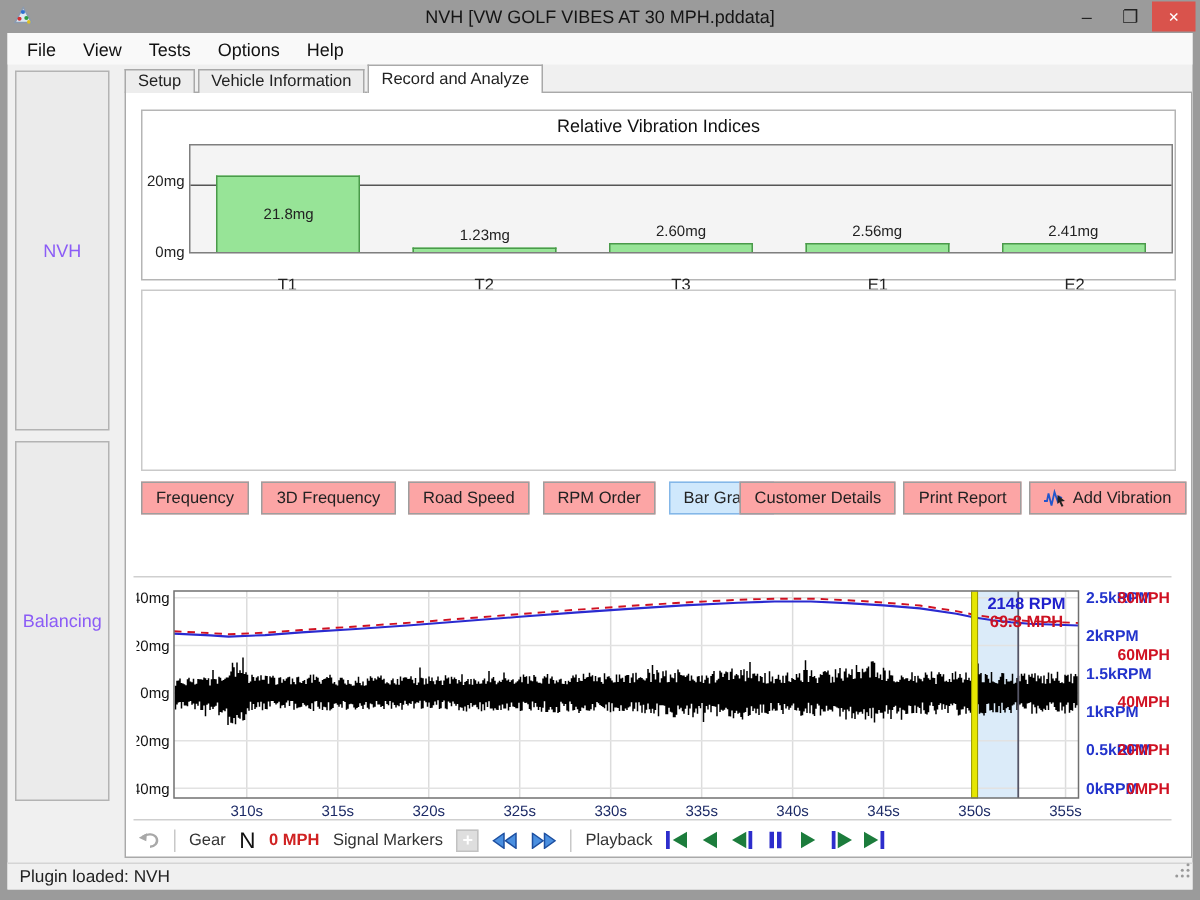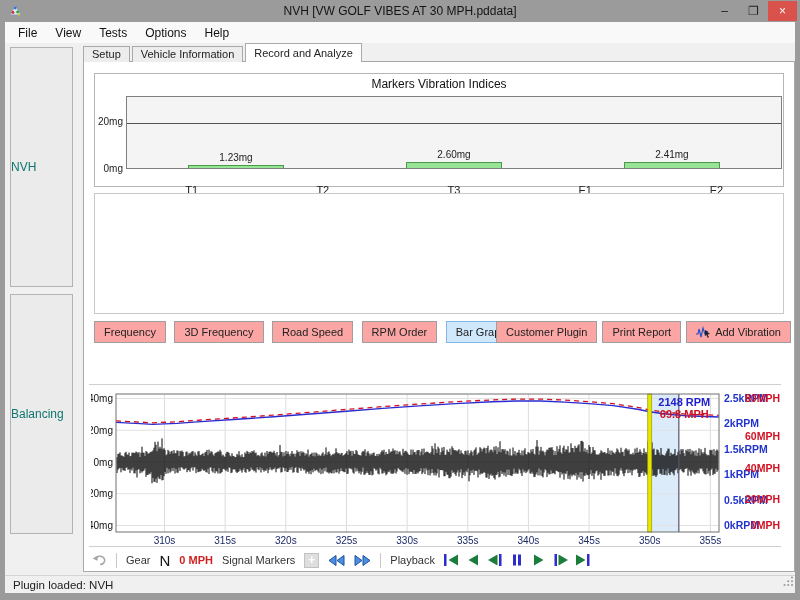--- a/index.html
+++ b/index.html
@@ -17,22 +17,22 @@
   .tb-close { background:#d9534c; color:#fff; }
 
   .inner { position:absolute; left:5px; right:5px; top:22px; height:571px; background:#f0f0f0; }
 
   
   .menubar { height:21px; background:#f9f9f9; display:flex; align-items:center; padding-left:4px; }
   .menu-item { font-size:12px; color:#111; padding:3px 9px; }
 
   
   .sidebar-btn { position:absolute; left:5px; width:63px; height:240px; background:#ebebeb;
-    border:1px solid #b3b3b3; display:flex; align-items:center; 
-    font-size:12px; color:#0f766e; }
+    border:1px solid #b3b3b3; display:flex; align-items:center; justify-content:center;
+    font-size:12px; color:#8b5cf6; }
   .sb-nvh { top:25px; } .sb-bal { top:272px; }
 
   
   .tabstrip { position:absolute; left:78px; top:21px; height:19px; display:flex; align-items:flex-end; z-index:2; }
   .tab { font-size:11px; color:#222; background:#ededed; border:1px solid #a9a9a9; border-bottom:none;
          padding:1px 8px 2px; margin-right:2px; height:16px; white-space:nowrap; }
   .tab.active { background:#fff; height:19px; position:relative; z-index:3; padding-top:3px; }
 
   .page { position:absolute; left:78px; top:39px; width:712px; height:511px; background:#fff;
           border:1px solid #a9a9a9; }
@@ -127,33 +127,42 @@
 
     <div class="tabstrip">
       <div class="tab">Setup</div>
       <div class="tab">Vehicle Information</div>
       <div class="tab active">Record and Analyze</div>
     </div>
 
     <div class="page">
 
       <div class="panel barchart">
-        <div class="bc-title">Markers Vibration Indices</div>
+        <div class="bc-title">Relative Vibration Indices</div>
         <div id="bc-ylabels">
             <span class="bc-ylab" style="top: 42px;">20mg</span>
             <span class="bc-ylab" style="top: 89px;">0mg</span>
           </div>
         <div class="bc-plot" id="bc-plot">
           <div class="bc-refline"></div>
+        <div class="bar-slot">
+              <div class="bc-bar" style="height: 51px;">
+                <div class="bar-val">21.8mg</div>
+              </div>
+            </div>
             <div class="bar-slot">
               <div class="bar-val above" style="bottom: 5px;">1.23mg</div>
               <div class="bc-bar" style="height: 3px;"></div>
             </div>
             <div class="bar-slot">
               <div class="bar-val above" style="bottom: 8px;">2.60mg</div>
+              <div class="bc-bar" style="height: 6px;"></div>
+            </div>
+            <div class="bar-slot">
+              <div class="bar-val above" style="bottom: 8px;">2.56mg</div>
               <div class="bc-bar" style="height: 6px;"></div>
             </div>
             <div class="bar-slot">
               <div class="bar-val above" style="bottom: 8px;">2.41mg</div>
               <div class="bc-bar" style="height: 6px;"></div>
             </div>
           </div>
         <div class="bc-cats" id="bc-cats">
             <span>T1</span>
             <span>T2</span>
@@ -167,21 +176,21 @@
         
       </div>
 
       <div class="btnrow">
         <button class="btn">Frequency</button>
         <button class="btn">3D Frequency</button>
         <button class="btn">Road Speed</button>
         <button class="btn">RPM Order</button>
         <button class="btn active">Bar Graph</button>
         <span class="right-btns">
-          <button class="btn">Customer Plugin</button>
+          <button class="btn">Customer Details</button>
           <button class="btn">Print Report</button>
           <button class="btn">
             <span class="bicon">
               <svg width="15" height="12" viewBox="0 0 15 12">
                 <polyline points="0,8 2,8 3,3 5,11 7,2 9,8 10,5 12,6" fill="none" stroke="#2255cc" stroke-width="1.2"></polyline>
                 <polygon points="9,4 14,8 11.5,8.4 13,11.3 11.7,11.8 10.3,8.8 9,10" fill="#222"></polygon>
               </svg>
             </span>
             <span>Add Vibration</span>
           </button>

